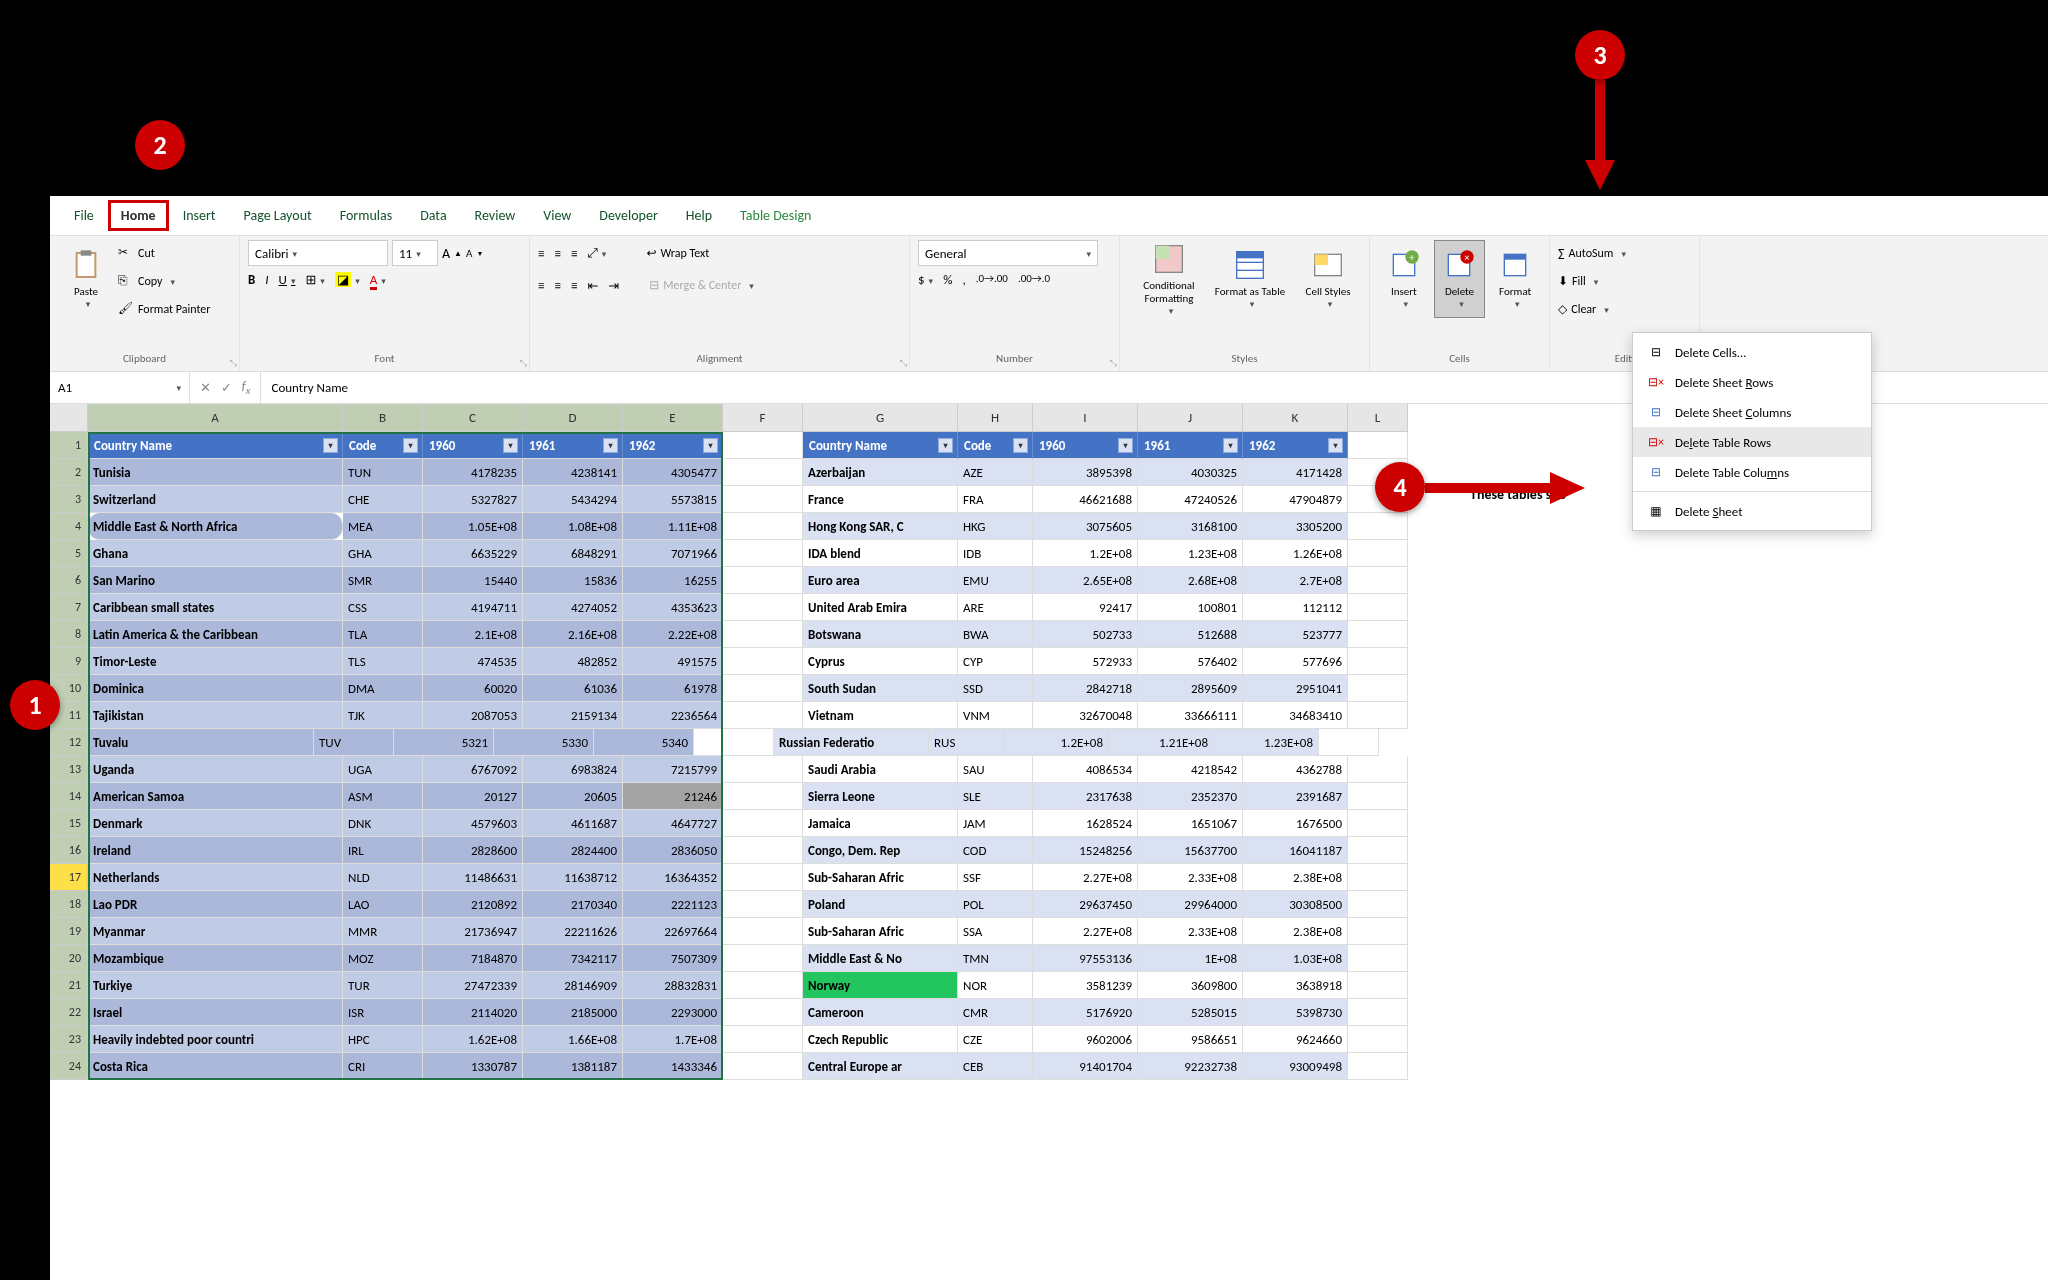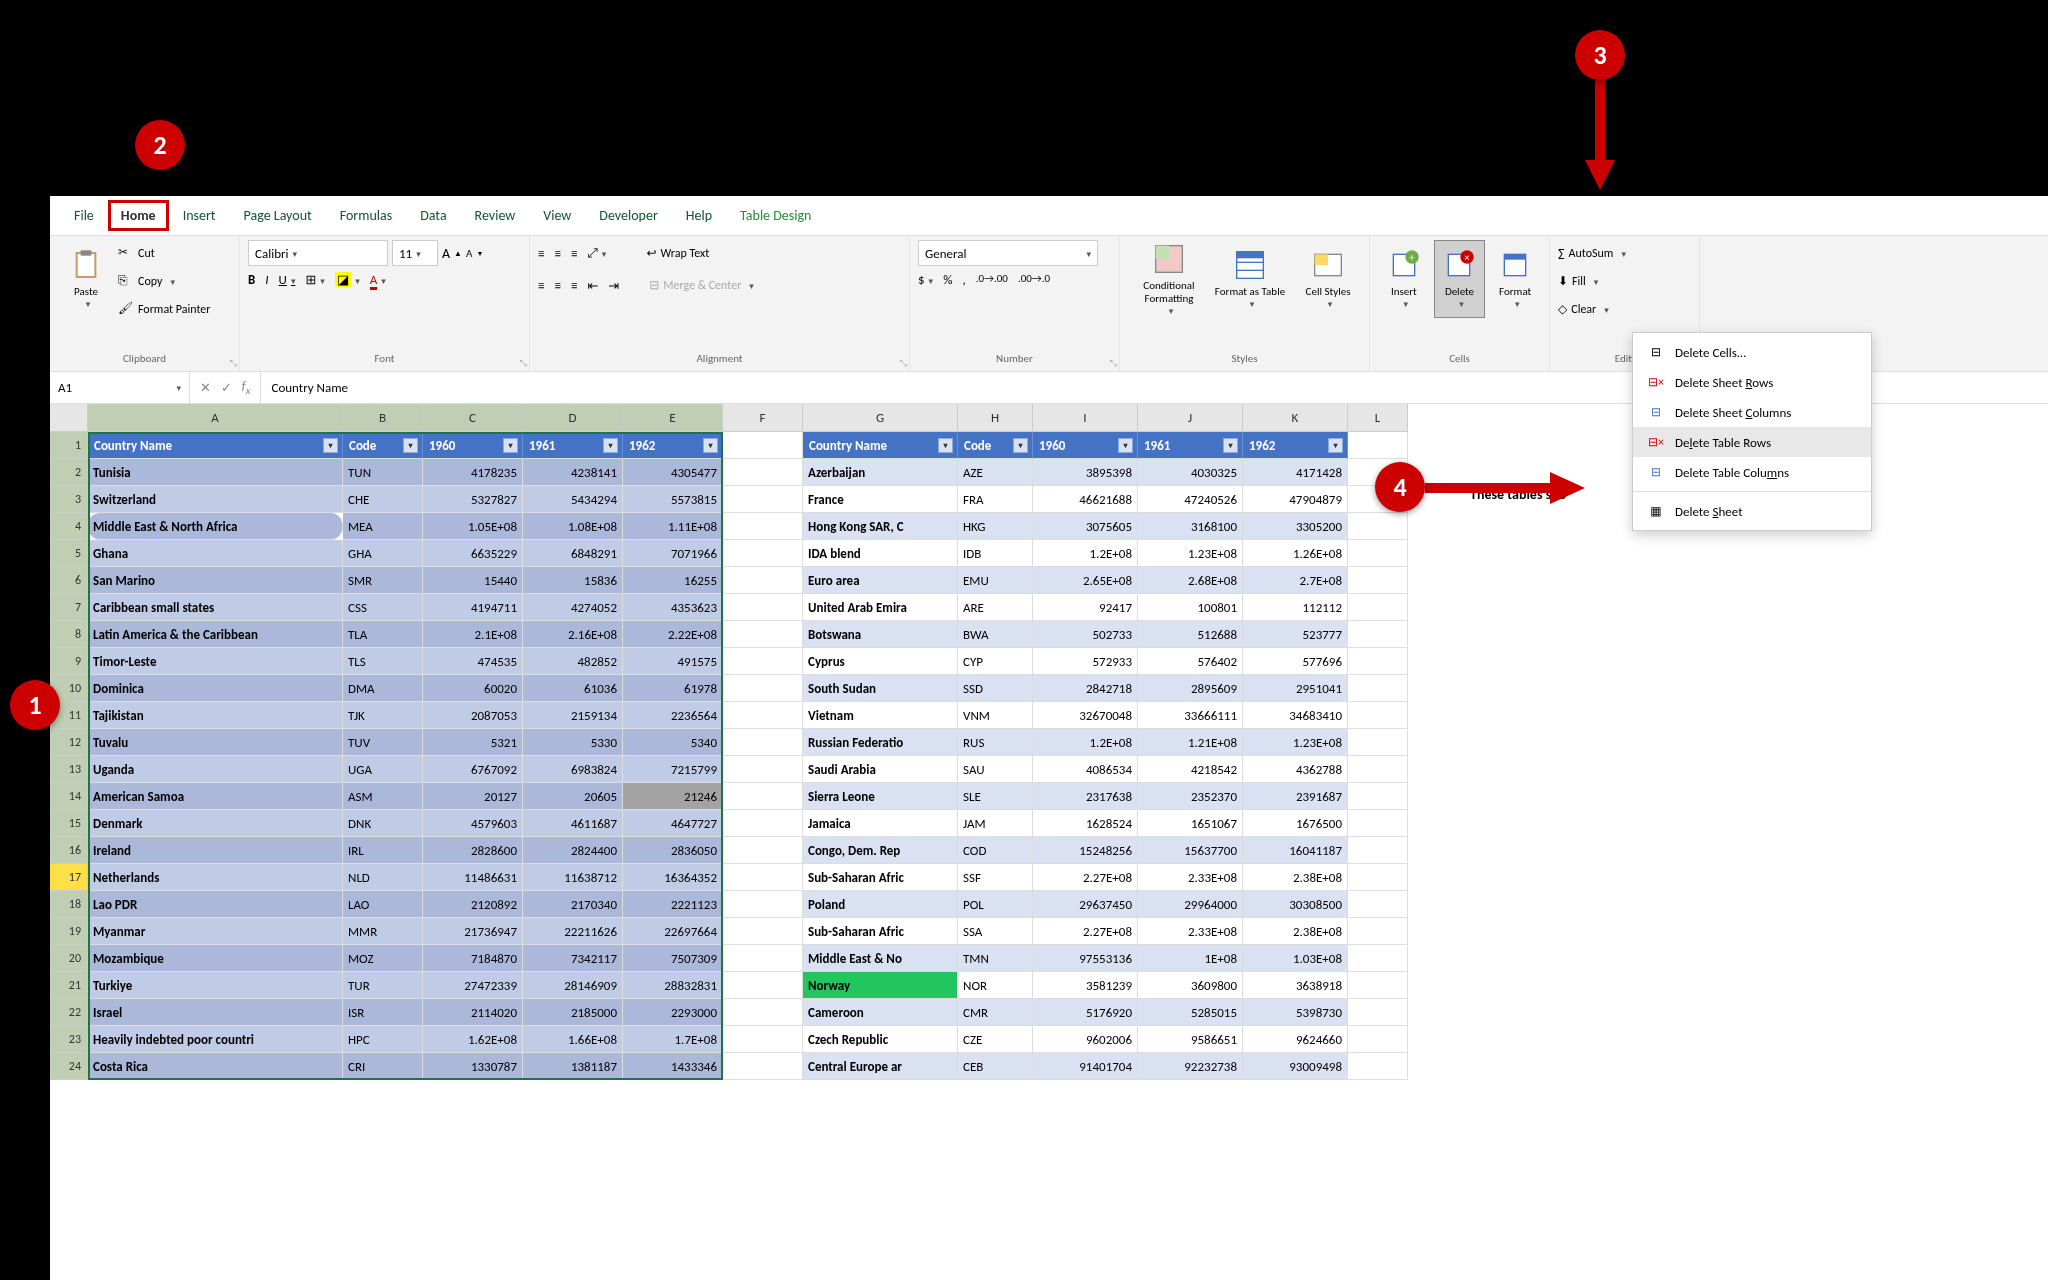--- a/index.html
+++ b/index.html
@@ -532,21 +532,21 @@
           <b style="font-weight:600">Vietnam</b>
         </div>
         <div class="cell" style="width:75px;background:#fff;">VNM</div>
         <div class="cell num" style="width:105px;background:#fff;">32670048</div>
         <div class="cell num" style="width:105px;background:#fff;">33666111</div>
         <div class="cell num" style="width:105px;background:#fff;">34683410</div>
         <div class="cell" style="width:60px"></div>
       </div>
       <div class="row">
         <div class="rowhdr" style="background:#c0ceb3;">12</div>
-        <div class="cell" style="width:255px;background:#abb8d9;">
+        <div class="cell" style="width:226px;background:#abb8d9;">
           <b style="font-weight:600">Tuvalu</b>
         </div>
         <div class="cell" style="width:80px;background:#abb8d9;">TUV</div>
         <div class="cell num" style="width:100px;background:#abb8d9;">5321</div>
         <div class="cell num" style="width:100px;background:#abb8d9;">5330</div>
         <div class="cell num" style="width:100px;background:#abb8d9;">5340</div>
         <div class="cell" style="width:80px"></div>
         <div class="cell" style="width:155px;background:#d9e1f2;">
           <b style="font-weight:600">Russian Federatio</b>
         </div>

